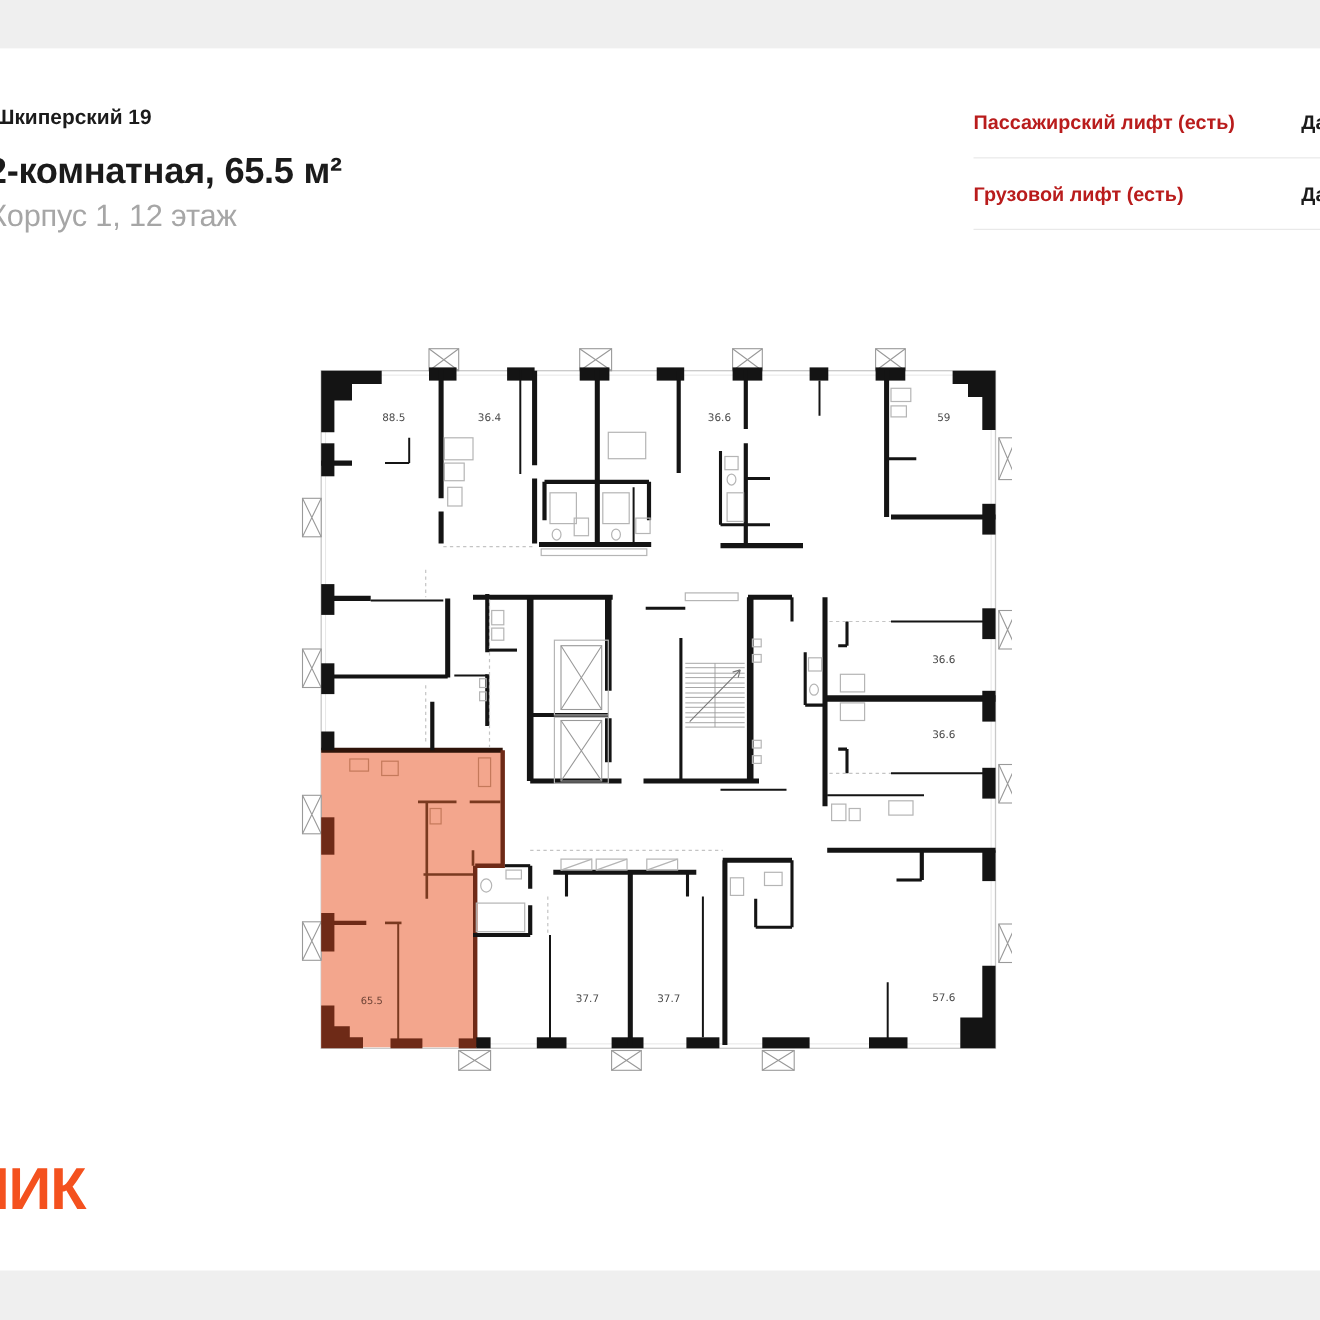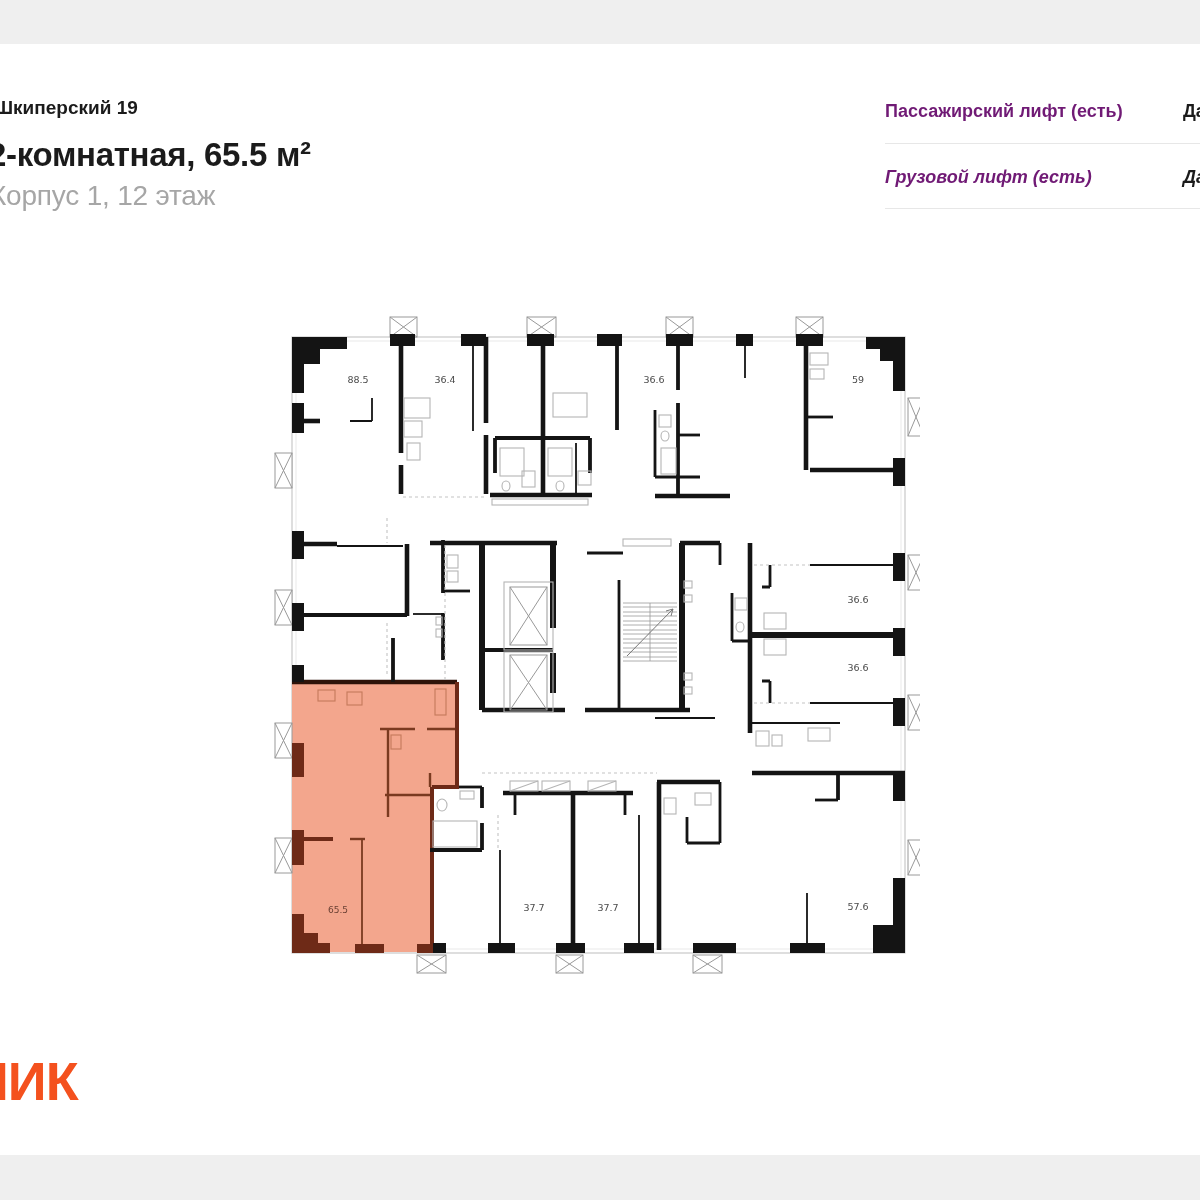--- a/index.html
+++ b/index.html
@@ -12,23 +12,23 @@
   .band{position:absolute;left:0;width:1200px;background:#efefef;}
   .band-top{top:0;height:44px;}
   .band-bottom{top:1155px;height:45px;}
 
   
   .hdr-project{position:absolute;left:-6px;top:97px;font-size:19px;font-weight:700;color:#1b1b1b;white-space:nowrap;}
   .hdr-title{position:absolute;left:-12px;top:136px;font-size:33px;font-weight:700;color:#1b1b1b;letter-spacing:-.3px;white-space:nowrap;}
   .hdr-subtitle{position:absolute;left:-10px;top:180px;font-size:28px;font-weight:400;color:#a6a6a6;letter-spacing:-.2px;white-space:nowrap;}
 
   
-  .lift-label{position:absolute;left:885px;font-size:18px;font-weight:700;color:#701a75;white-space:nowrap;}
+  .lift-label{position:absolute;left:885px;font-size:18px;font-weight:700;color:#b91c1c;white-space:nowrap;}
   .lift-value{position:absolute;left:1183px;font-size:18px;font-weight:700;color:#1b1b1b;white-space:nowrap;}
-  .lift-l1{top:101px;} .lift-l2{top:167px;font-style:italic;}
+  .lift-l1{top:101px;} .lift-l2{top:167px;}
   .lift-divider{position:absolute;left:885px;width:315px;height:1px;background:#e7e7e7;}
   .lift-d1{top:143px;} .lift-d2{top:208px;}
 
   
   .logo{position:absolute;left:-30px;top:1050px;font-size:54px;font-weight:700;
         color:var(--brand,#F4511E);letter-spacing:-1px;white-space:nowrap;}
 
   
   .plan{position:absolute;left:270px;top:303px;width:650px;height:675px;}
   .plan svg{display:block;width:100%;height:100%;}

